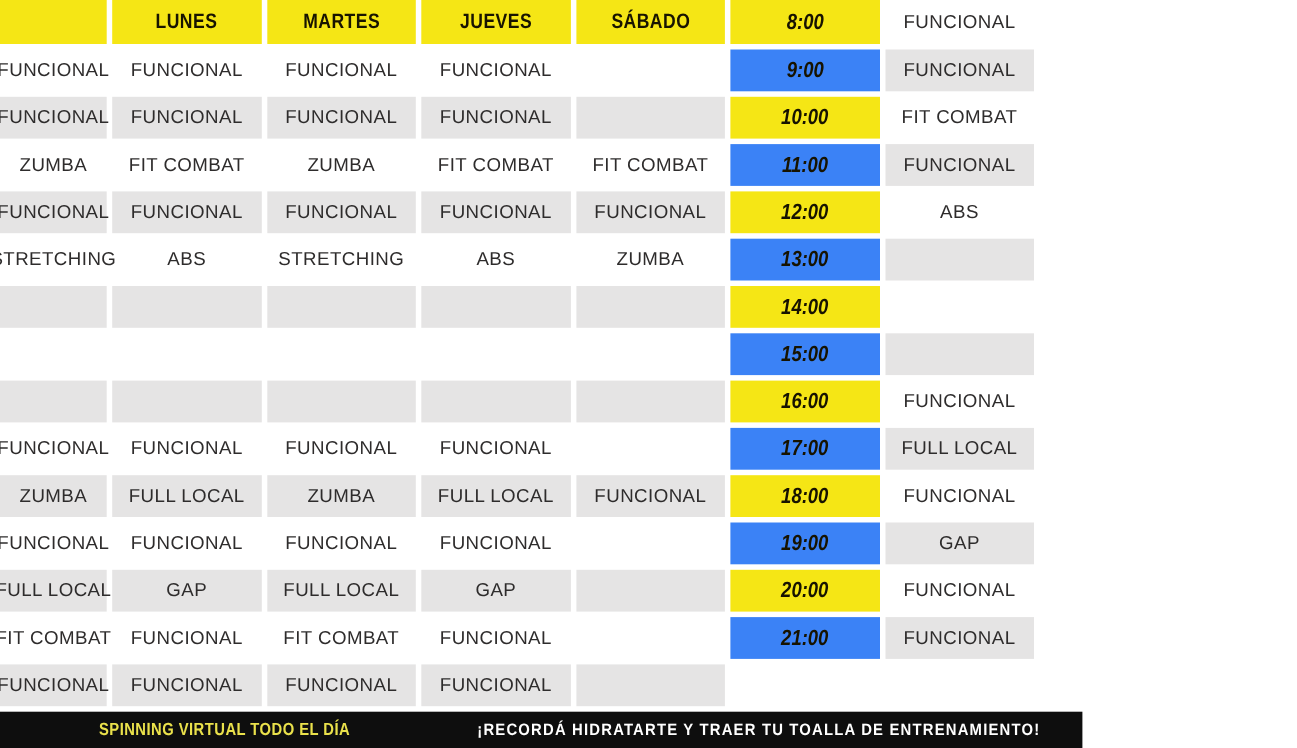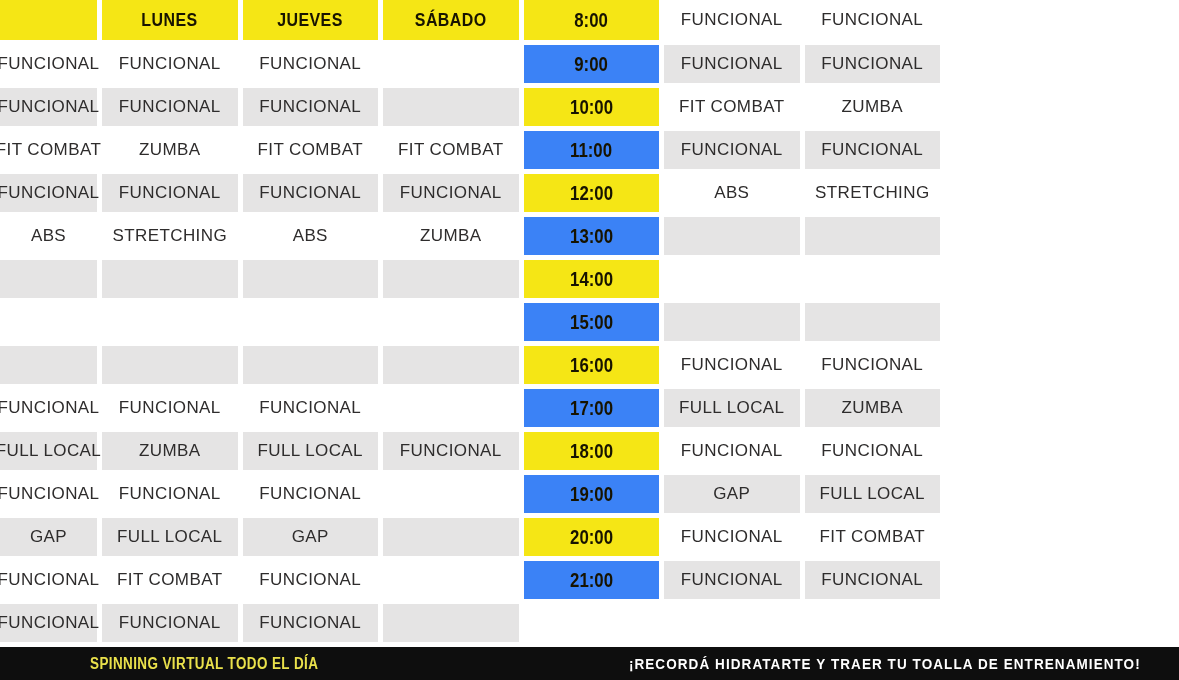--- a/index.html
+++ b/index.html
@@ -32,20 +32,21 @@
     font-weight: bold;
     font-size: 19px;
     color: #181400;
     letter-spacing: 0.5px;
   }
   
   .time-cell {
     display: flex;
     align-items: center;
     justify-content: center;
+    font-style: italic;
   }
   .time-cell.bright { background: #F5E615; }
   .time-cell.dull   { background: #3b82f6; }
   .time-cell span {
     font-weight: bold;
     font-size: 20px;
     color: #171300;
   }
   
   .cell {
@@ -69,21 +70,21 @@
   .footer {
     margin-top: auto;
     height: 33px;
     background: #0E0E0E;
     display: flex;
     align-items: center;
     justify-content: space-between;
     padding-left: 90px;
     padding-right: 38px;
     box-sizing: border-box;
-    width: 1179px;
+    width: 984px;
   }
   .footer .left-note {
     color: #EAE14B;
     font-weight: bold;
     font-size: 16px;
     letter-spacing: 0.5px;
     transform-origin: left center;
   }
   .footer .right-note {
     color: #FFFFFF;
@@ -97,20 +98,23 @@
 </style>
 </head>
 <body>
 
 <div class="grid" id="schedule-grid">
   <div class="corner"></div>
   <div class="day-head">
       <span class="cond">LUNES</span>
     </div>
   <div class="day-head">
+      <span class="cond">MARTES</span>
+    </div>
+  <div class="day-head">
       <span class="cond">JUEVES</span>
     </div>
   <div class="day-head">
       <span class="cond">SÁBADO</span>
     </div>
 
 <div class="row"><div class="time-cell bright">
         <span class="cond">8:00</span>
       </div><div class="cell">
         <span>FUNCIONAL</span>

